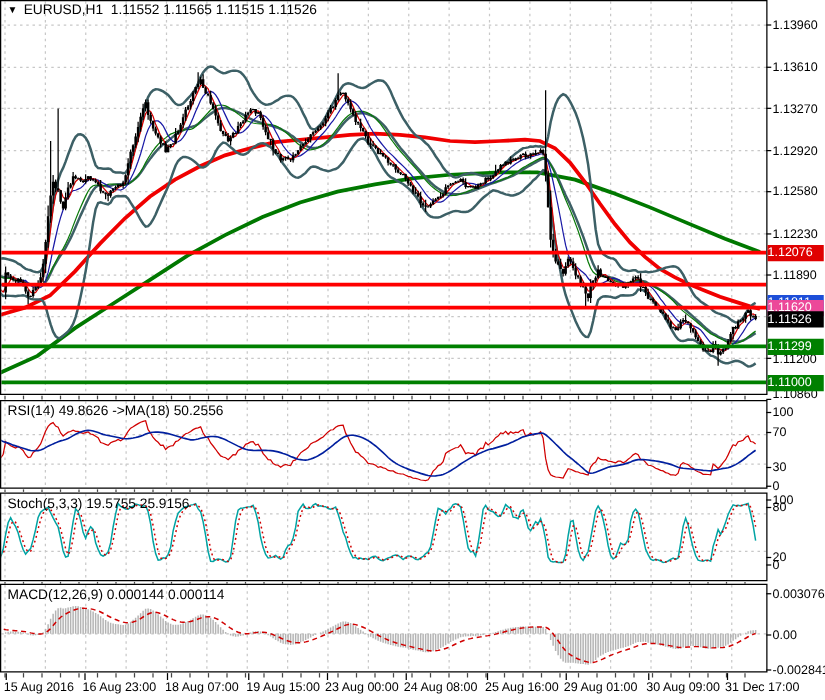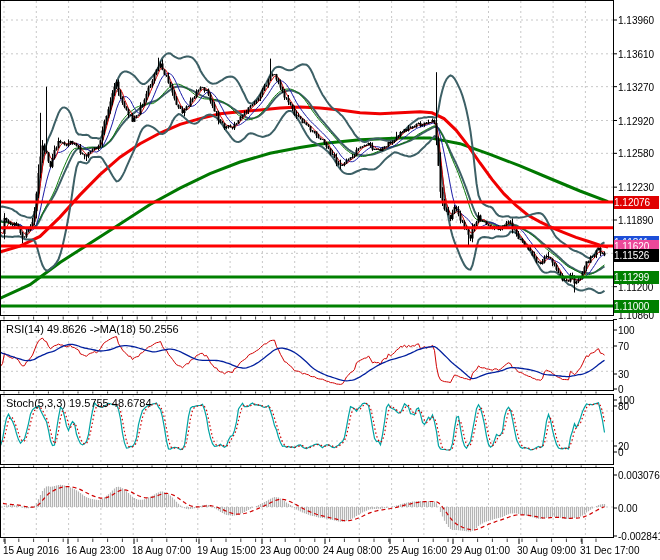--- a/index.html
+++ b/index.html
@@ -385,15 +385,19 @@
       <div class="tlabel" style="left:451px">29 Aug 01:00</div>
       <div class="tlabel" style="left:517px">30 Aug 09:00</div>
       <div class="tlabel" style="left:580px">31 Dec 17:00</div>
       <div class="pbox" style="top:195.5px;background:#e00000">1.12076</div>
       <div class="pbox" style="top:236px;background:#1d4ed8">1.11811</div>
       <div class="pbox" style="top:239.6px;background:#ec4899">1.11620</div>
       <div class="pbox" style="top:248.7px;background:#000000">1.11526</div>
       <div class="pbox" style="top:270.6px;background:#008000">1.11299</div>
       <div class="pbox" style="top:299.5px;background:#008000">1.11000</div>
     </div>
+  <div class="title-row">
+    <span class="tri">▼</span><span>EURUSD,H1</span>&nbsp;&nbsp;<span>1.11552 1.11565 1.11515 1.11526</span>
+  </div>
   <div class="ind-label" style="top:323px">RSI(14) 49.8626  -&gt;MA(18) 50.2556</div>
-  <div class="ind-label" style="top:397px">Stoch(5,3,3) 19.5755 48.6784</div>
+  <div class="ind-label" style="top:397px">Stoch(5,3,3) 19.5755 25.9156</div>
+  <div class="ind-label" style="top:470px">MACD(12,26,9) 0.000144 0.000114</div>
 </div>
 
 </body></html>

